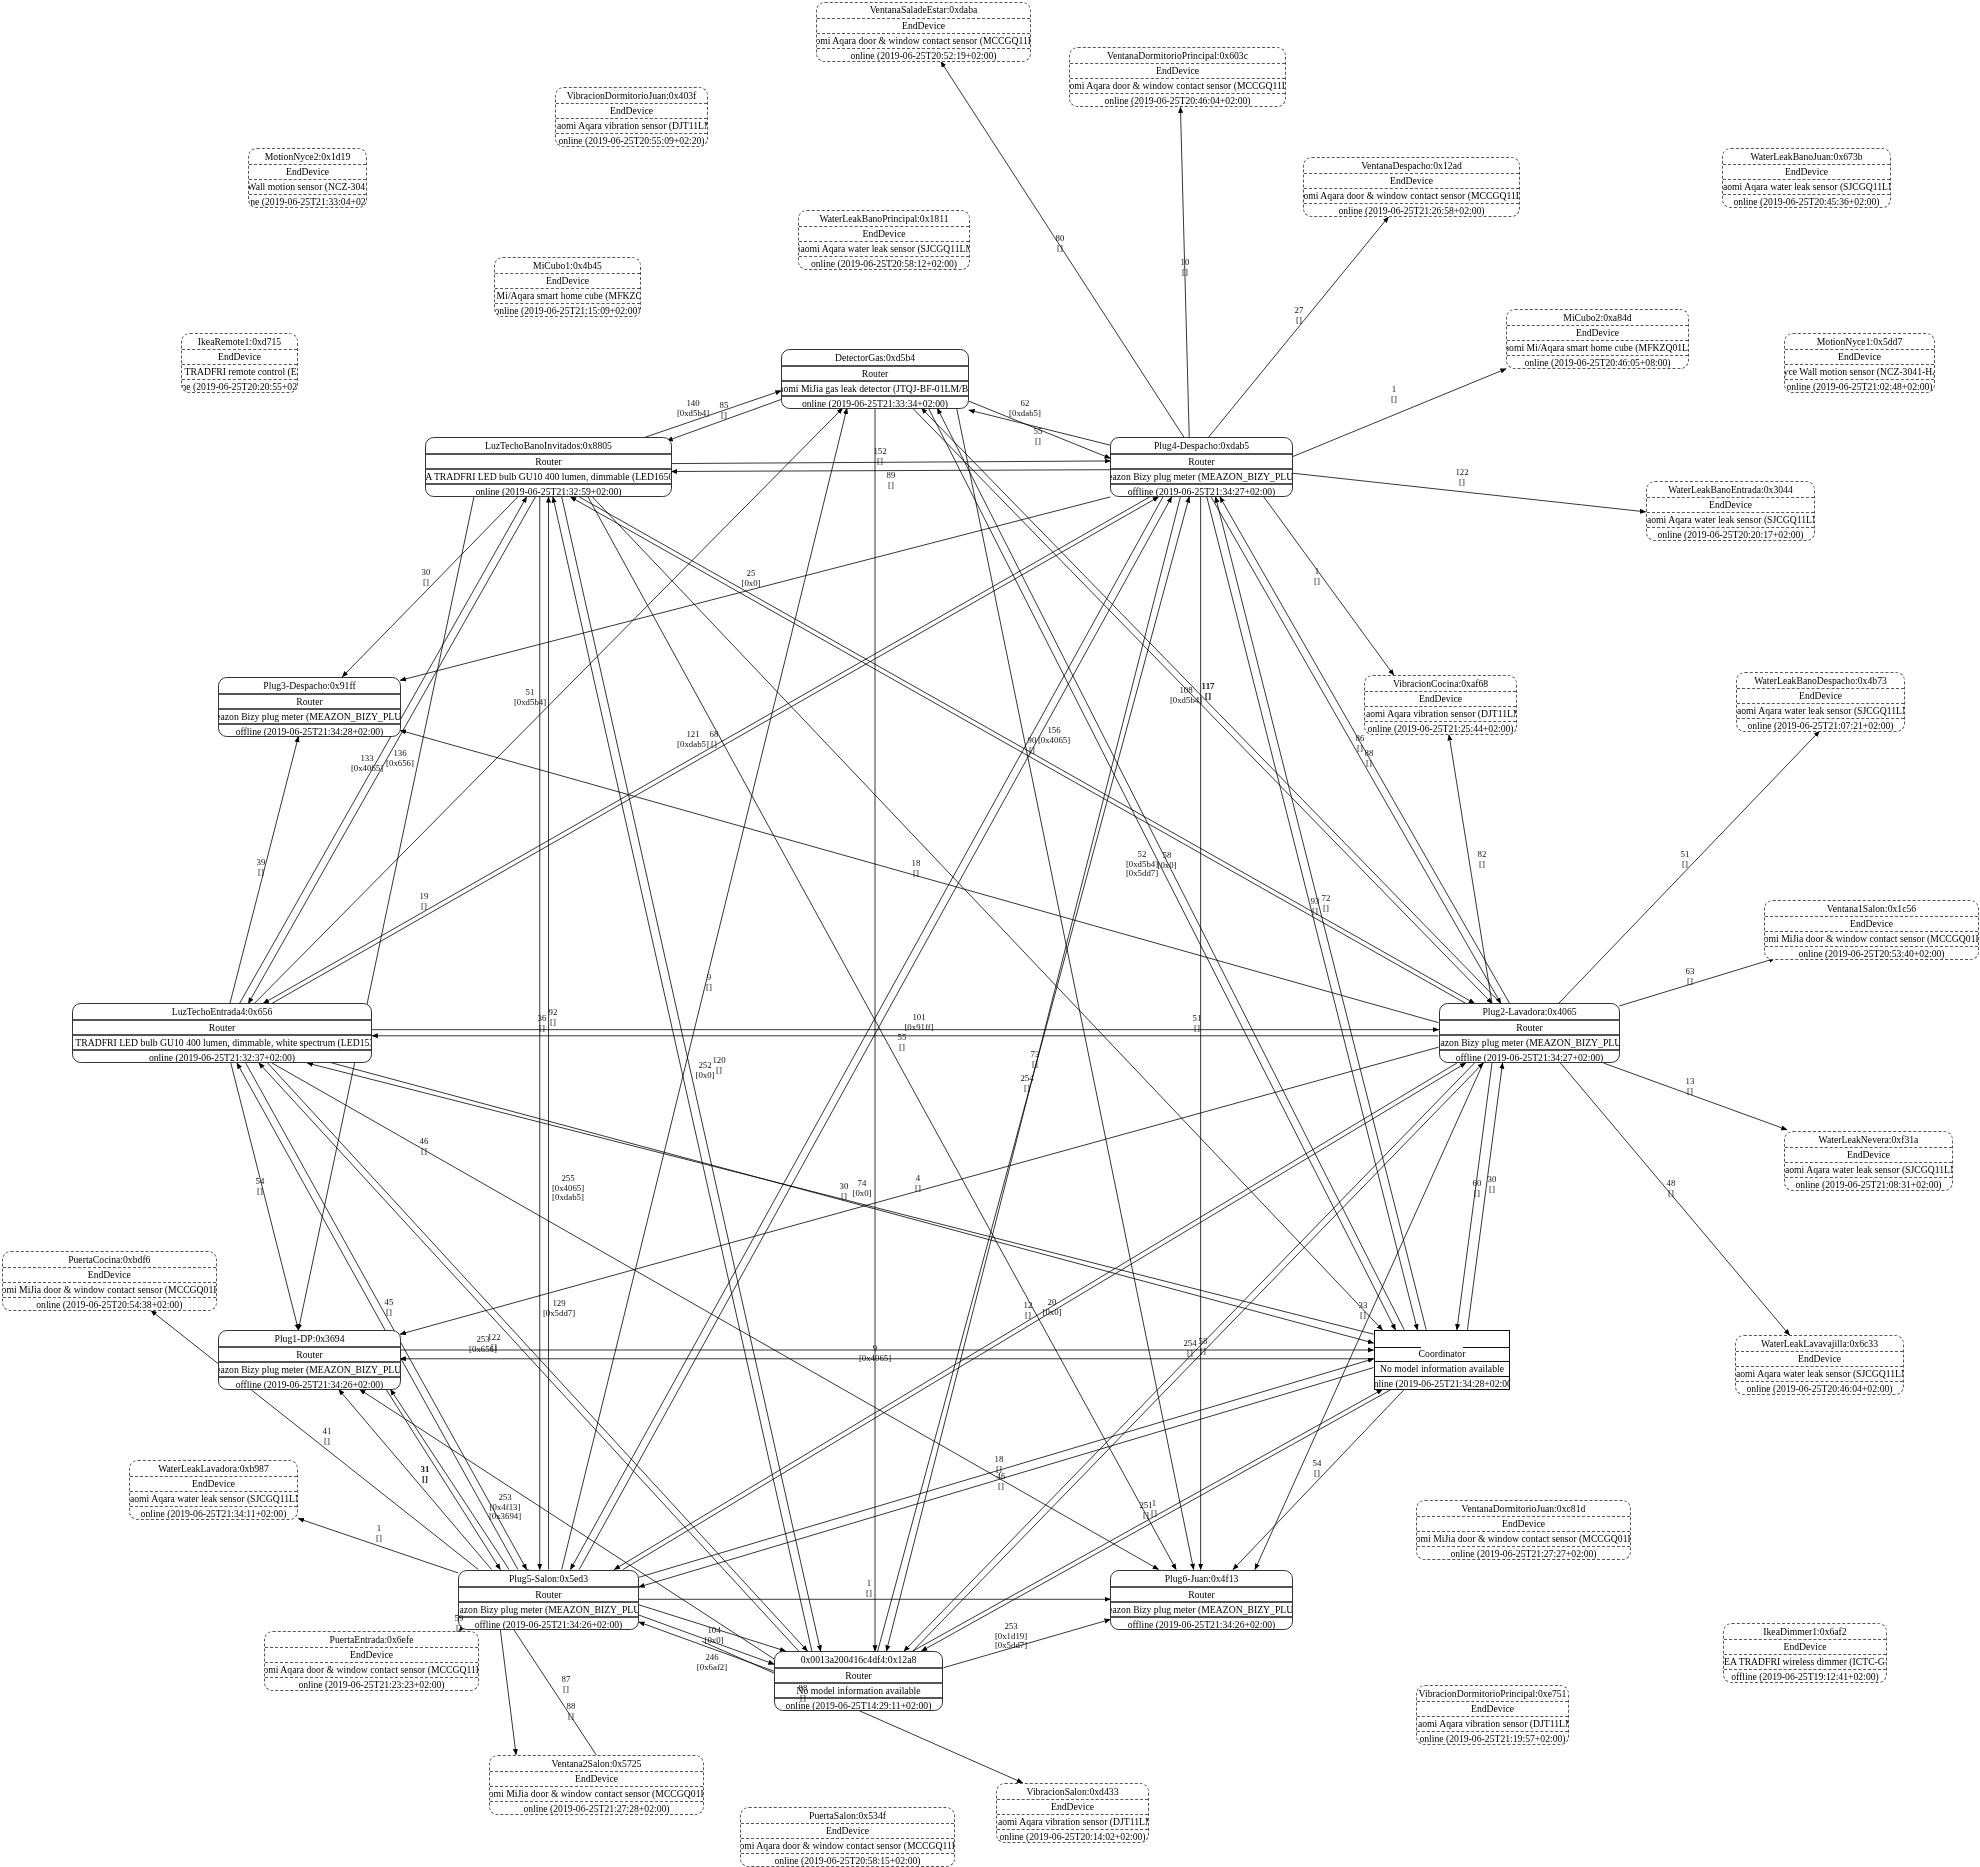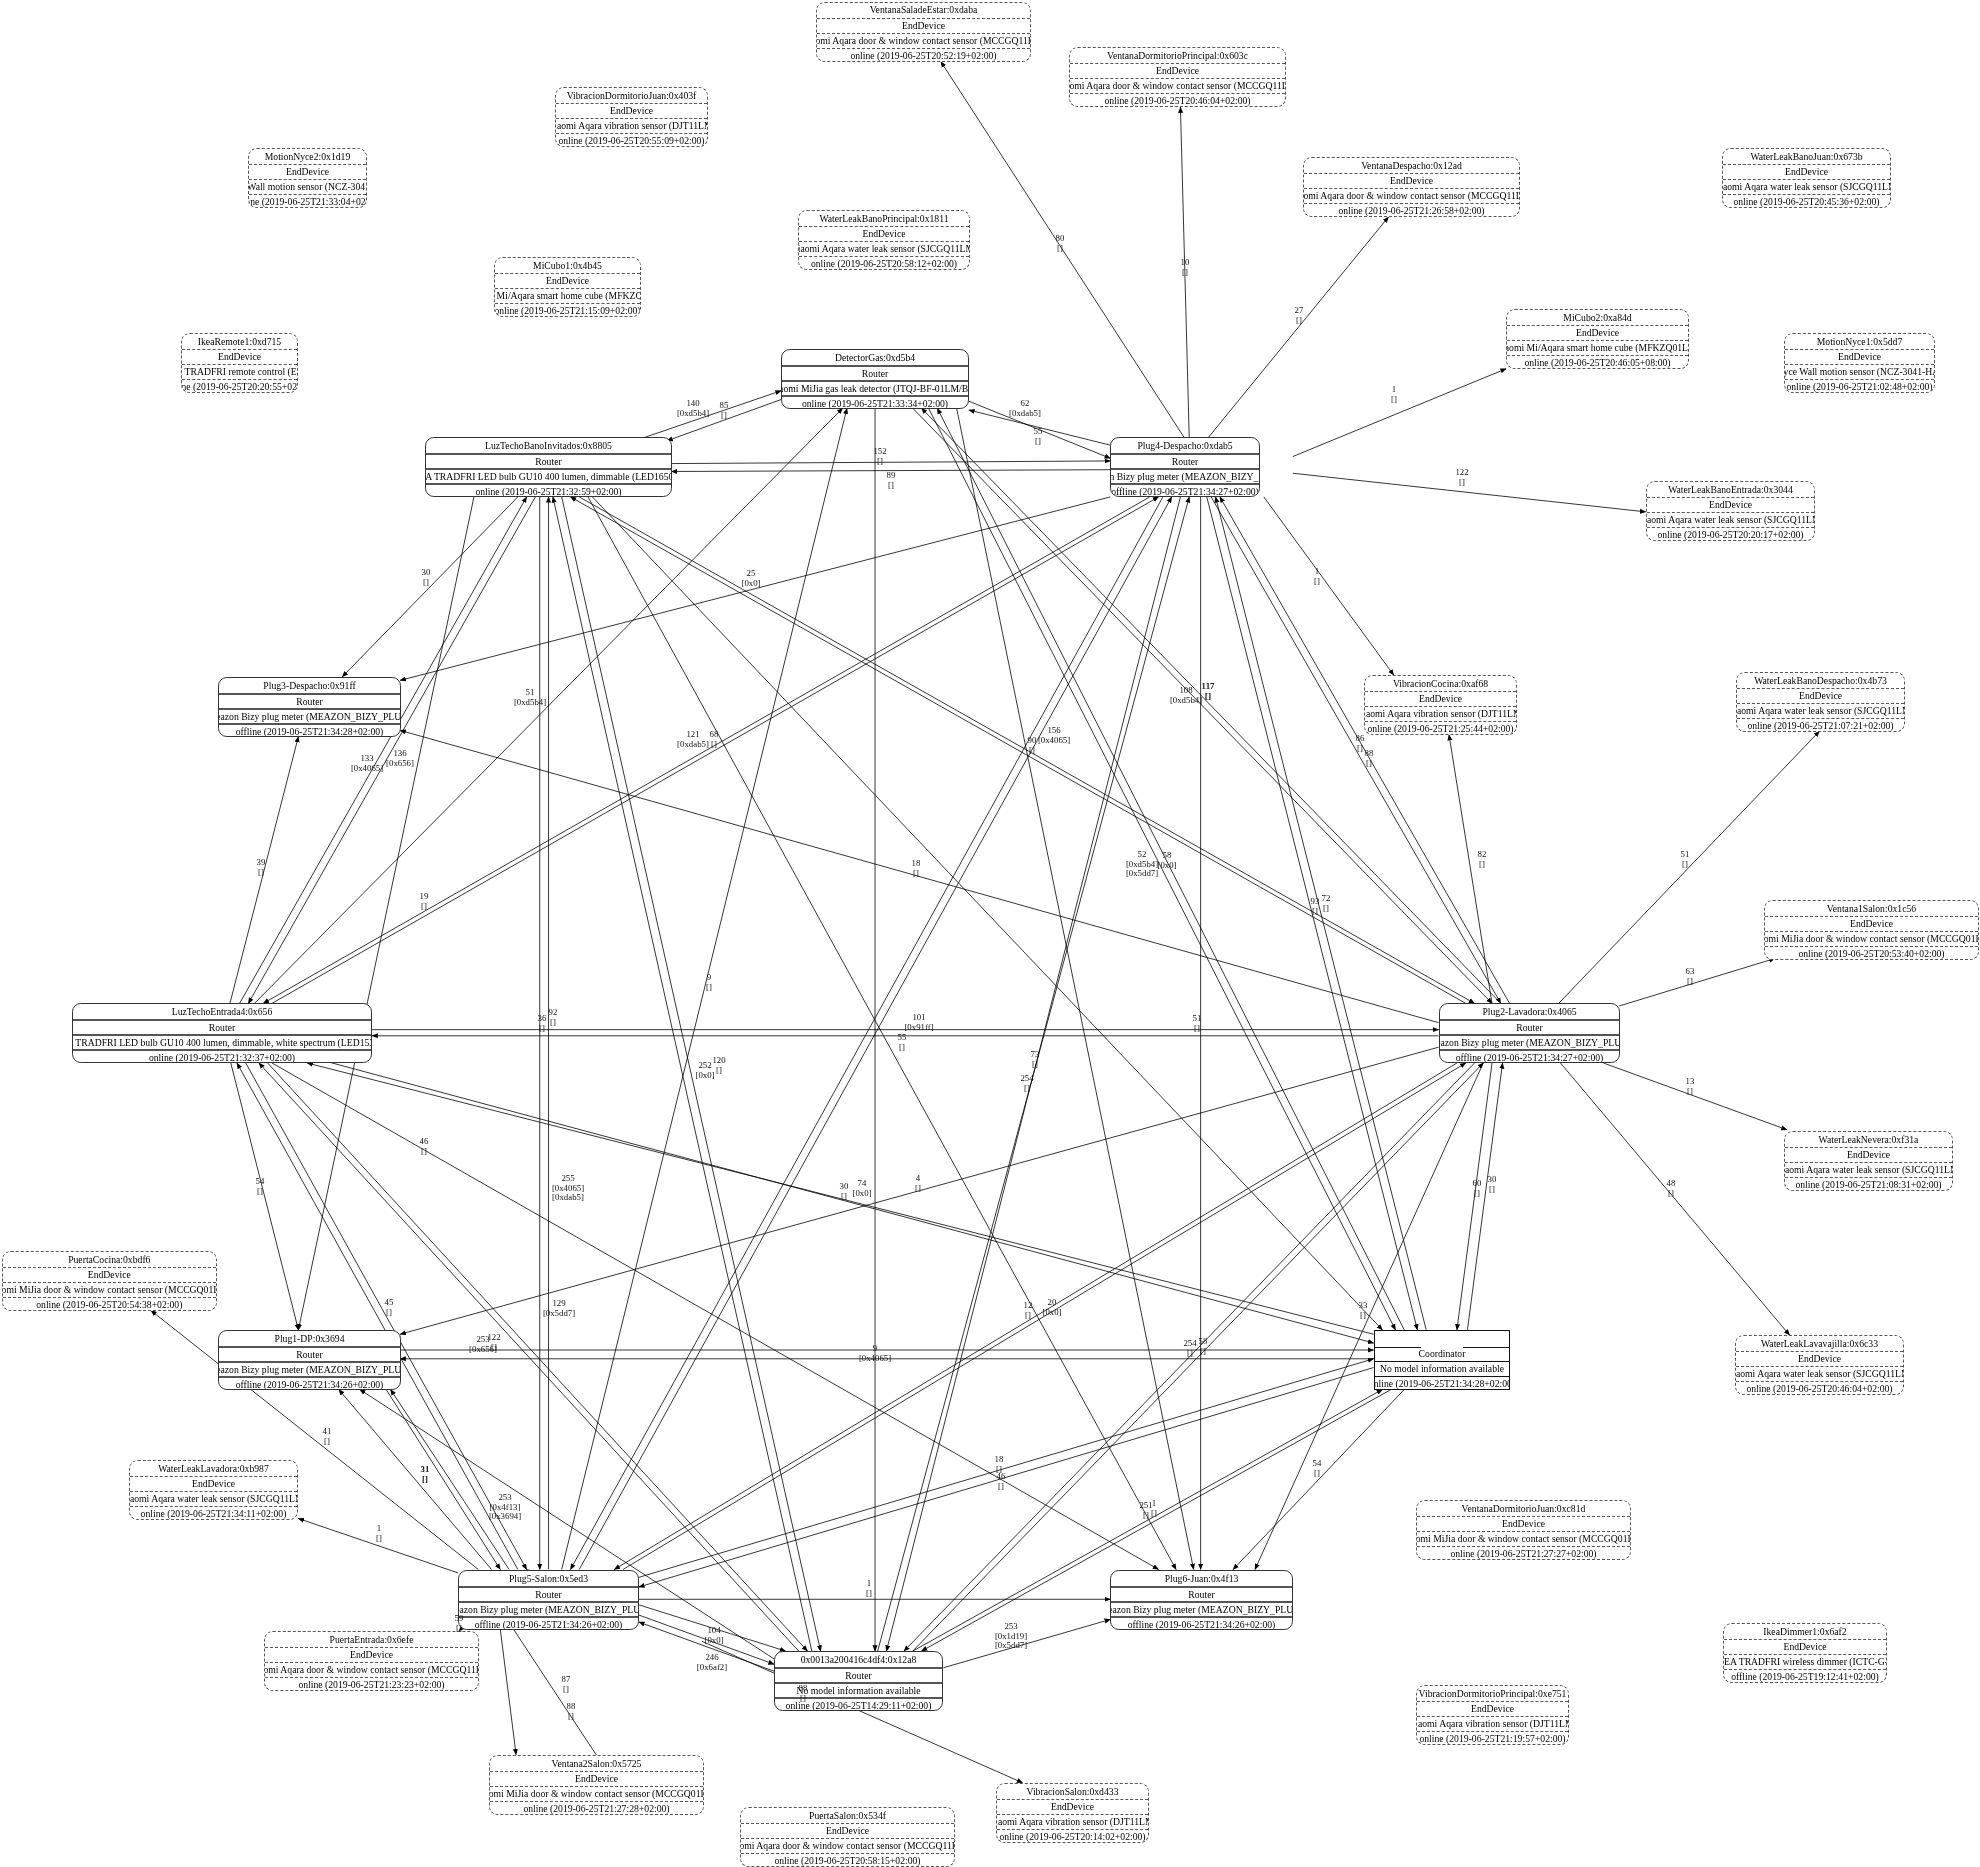--- a/index.html
+++ b/index.html
@@ -144,21 +144,21 @@
       <div class="node enddevice" style="left: 1069px; top: 47px; width: 217px; height: 60px;">
         <div class="row" style="height: 15px;">VentanaDormitorioPrincipal:0x603c</div>
         <div class="row" style="height: 15px;">EndDevice</div>
         <div class="row" style="height: 15px;">Xiaomi Aqara door &amp; window contact sensor (MCCGQ11LM)</div>
         <div class="row" style="height: 15px;">online (2019-06-25T20:46:04+02:00)</div>
       </div>
       <div class="node enddevice" style="left: 555px; top: 87px; width: 153px; height: 60px;">
         <div class="row" style="height: 15px;">VibracionDormitorioJuan:0x403f</div>
         <div class="row" style="height: 15px;">EndDevice</div>
         <div class="row" style="height: 15px;">Xiaomi Aqara vibration sensor (DJT11LM)</div>
-        <div class="row" style="height: 15px;">online (2019-06-25T20:55:09+02:00)</div>
+        <div class="row" style="height: 15px;">online (2019-06-25T20:55:09+02:20)</div>
       </div>
       <div class="node enddevice" style="left: 248px; top: 148px; width: 119px; height: 60px;">
         <div class="row" style="height: 15px;">MotionNyce2:0x1d19</div>
         <div class="row" style="height: 15px;">EndDevice</div>
         <div class="row" style="height: 15px;">Nyce Wall motion sensor (NCZ-3041-HA)</div>
         <div class="row" style="height: 15px;">offline (2019-06-25T21:33:04+02:00)</div>
       </div>
       <div class="node enddevice" style="left: 1722px; top: 148px; width: 169px; height: 60px;">
         <div class="row" style="height: 15px;">WaterLeakBanoJuan:0x673b</div>
         <div class="row" style="height: 15px;">EndDevice</div>
@@ -206,21 +206,21 @@
         <div class="row" style="height: 15px;">Router</div>
         <div class="row" style="height: 15px;">Xiaomi MiJia gas leak detector (JTQJ-BF-01LM/BW)</div>
         <div class="row" style="height: 15px;">online (2019-06-25T21:33:34+02:00)</div>
       </div>
       <div class="node router" style="left: 425px; top: 437px; width: 247px; height: 60px;">
         <div class="row" style="height: 15px;">LuzTechoBanoInvitados:0x8805</div>
         <div class="row" style="height: 15px;">Router</div>
         <div class="row" style="height: 15px;">IKEA TRADFRI LED bulb GU10 400 lumen, dimmable (LED1650R5)</div>
         <div class="row" style="height: 15px;">online (2019-06-25T21:32:59+02:00)</div>
       </div>
-      <div class="node router" style="left: 1110px; top: 437px; width: 150px; height: 60px;">
+      <div class="node router" style="left: 1110px; top: 437px; width: 183px; height: 60px;">
         <div class="row" style="height: 15px;">Plug4-Despacho:0xdab5</div>
         <div class="row" style="height: 15px;">Router</div>
         <div class="row" style="height: 15px;">Meazon Bizy plug meter (MEAZON_BIZY_PLUG)</div>
         <div class="row" style="height: 15px;">offline (2019-06-25T21:34:27+02:00)</div>
       </div>
       <div class="node enddevice" style="left: 1646px; top: 481px; width: 169px; height: 60px;">
         <div class="row" style="height: 15px;">WaterLeakBanoEntrada:0x3044</div>
         <div class="row" style="height: 15px;">EndDevice</div>
         <div class="row" style="height: 15px;">Xiaomi Aqara water leak sensor (SJCGQ11LM)</div>
         <div class="row" style="height: 15px;">online (2019-06-25T20:20:17+02:00)</div>

